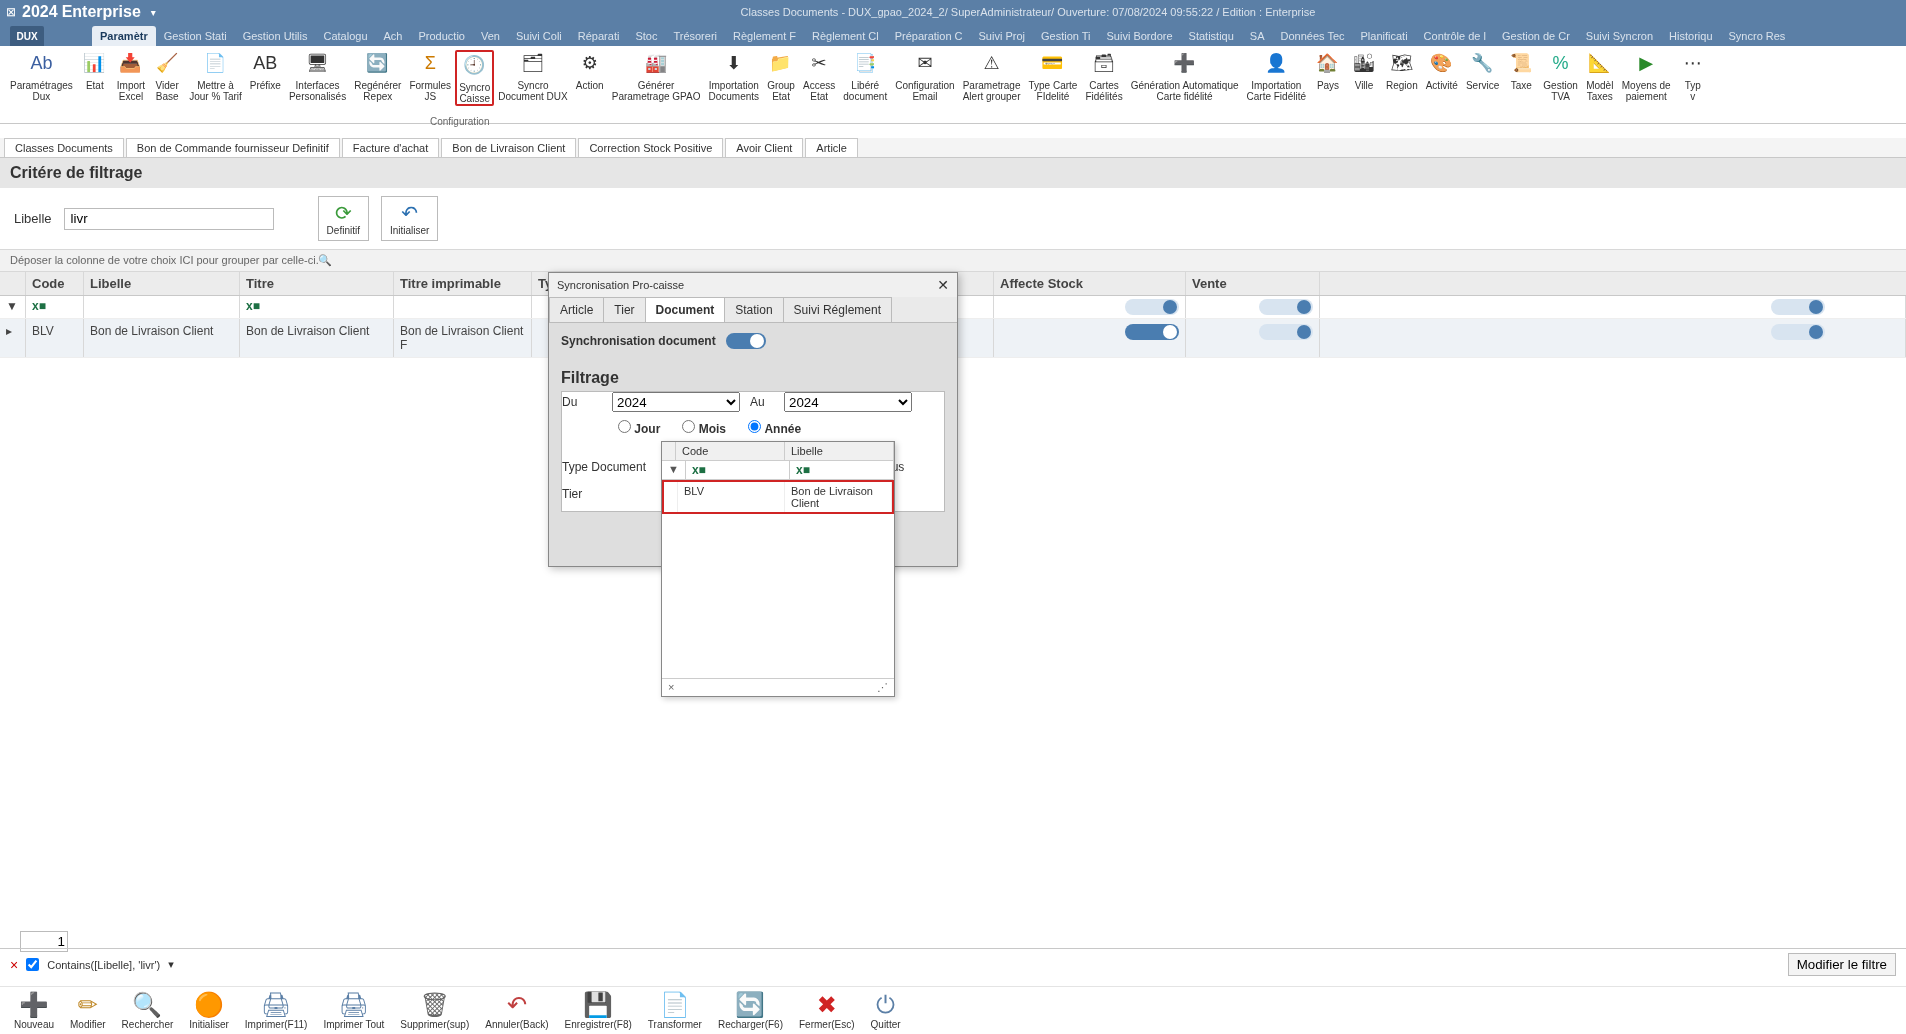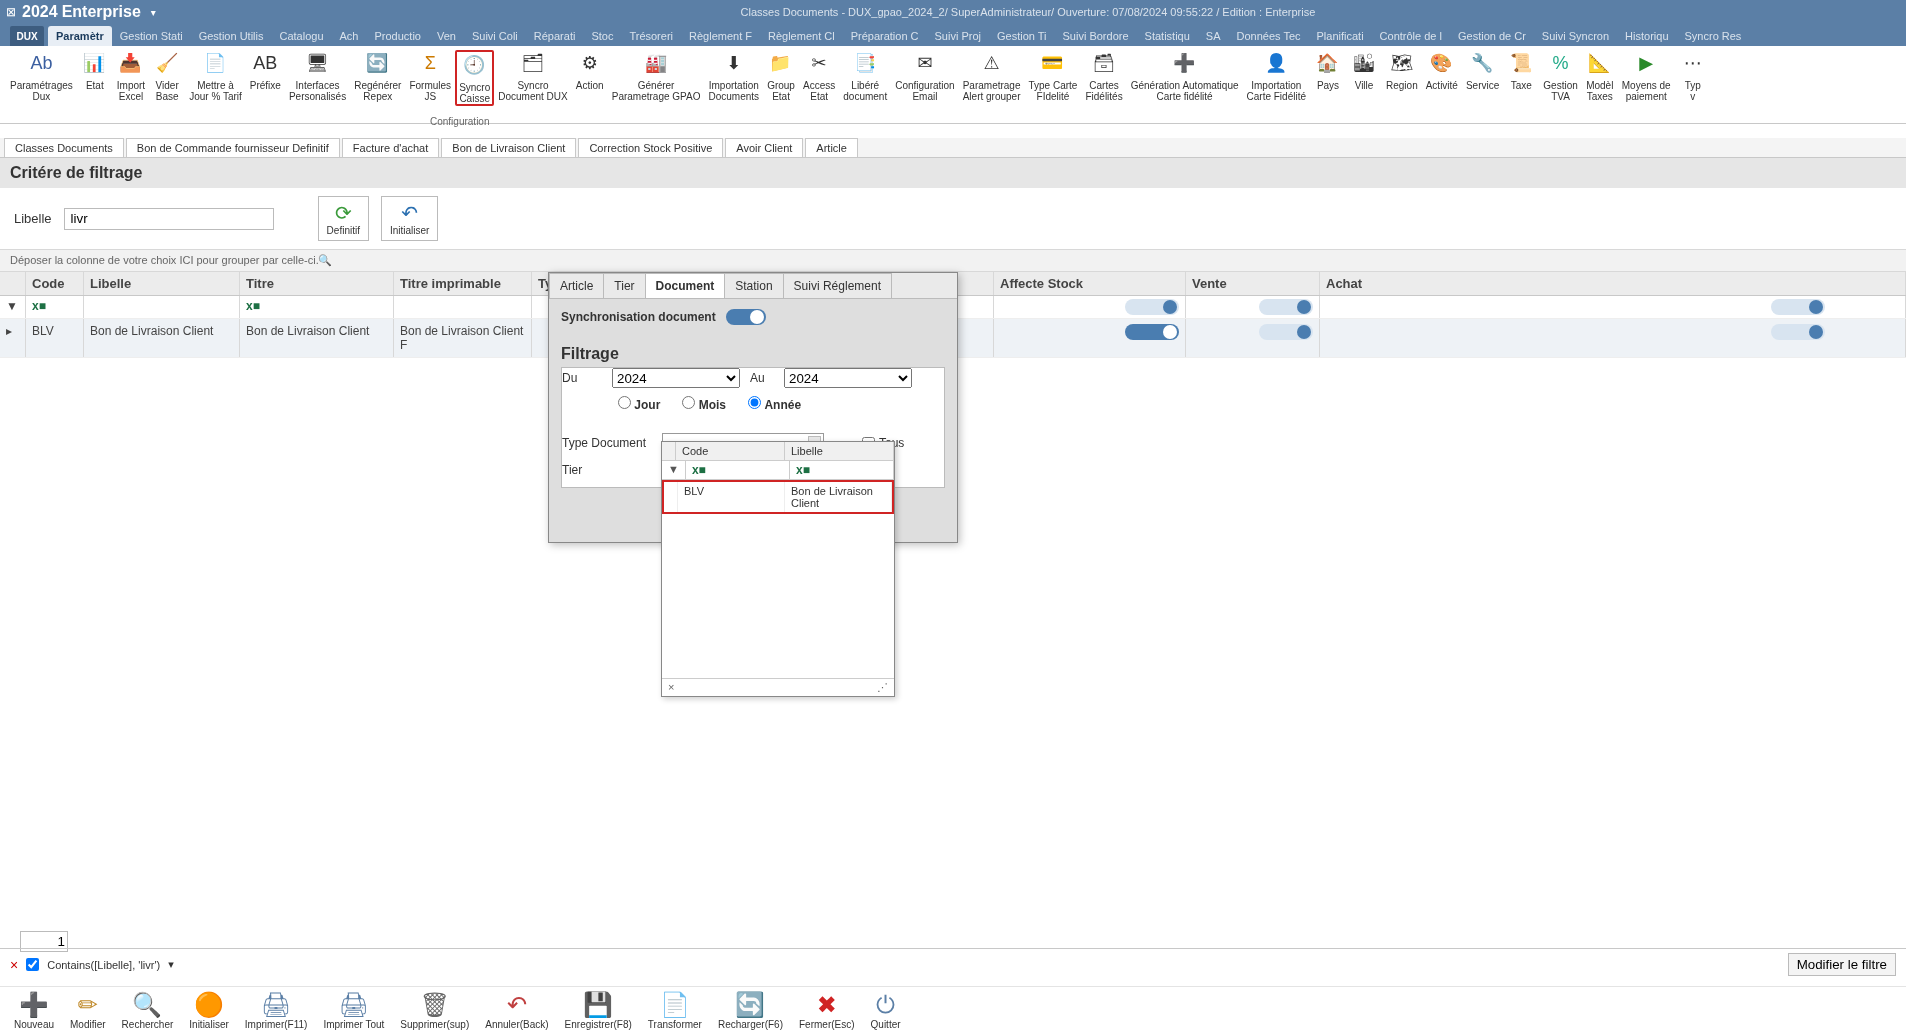--- a/index.html
+++ b/index.html
@@ -116,21 +116,21 @@
 <div class="titlebar">
   <span style="margin-right:6px;">⊠</span>
   <span class="app-title">2024</span>
   <span class="app-edition">Enterprise</span>
   <span class="dropdown-caret">▾</span>
   <span class="title-context">Classes Documents - DUX_gpao_2024_2/ SuperAdministrateur/ Ouverture: 07/08/2024 09:55:22 / Edition : Enterprise</span>
 </div>
 
 <div class="top-menu">
   <div class="logo">DUX</div>
-  <div id="top-menu-items" style="display:flex;">
+  <div id="top-menu-items" style="display:flex;margin-left:44px;">
       <div class="mtab active">Paramètr</div>
       <div class="mtab">Gestion Stati</div>
       <div class="mtab">Gestion Utilis</div>
       <div class="mtab">Catalogu</div>
       <div class="mtab">Ach</div>
       <div class="mtab">Productio</div>
       <div class="mtab">Ven</div>
       <div class="mtab">Suivi Coli</div>
       <div class="mtab">Réparati</div>
       <div class="mtab">Stoc</div>
@@ -347,21 +347,20 @@
   <div class="ghead">
     <div class="gcell col-handle"></div>
     <div class="gcell col-code">Code</div>
     <div class="gcell col-libelle">Libelle</div>
     <div class="gcell col-titre">Titre</div>
     <div class="gcell col-titreimp">Titre imprimable</div>
     <div class="gcell col-typecalc">Type calcul</div>
     <div class="gcell col-affsolde">Affecte solde</div>
     <div class="gcell col-affstock">Affecte Stock</div>
     <div class="gcell col-vente">Vente</div>
-    <div class="gcell col-achat">Achat</div>
   </div>
   <div class="grow filter-row-grid">
     <div class="gcell col-handle funnel">▼</div>
     <div class="gcell col-code"><span class="xl-icon">x■</span></div>
     <div class="gcell col-libelle"></div>
     <div class="gcell col-titre"><span class="xl-icon">x■</span></div>
     <div class="gcell col-titreimp"></div>
     <div class="gcell col-typecalc"></div>
     <div class="gcell col-affsolde"></div>
     <div class="gcell col-affstock" style="text-align:right"><span class="toggle"></span></div>
@@ -443,20 +442,24 @@
       <div class="bicon" style="color: rgb(208, 36, 36);">✖</div>
       <div>Fermer(Esc)</div>
     </div>
     <div class="bbtn">
       <div class="bicon" style="color: rgb(91, 127, 166);">⏻</div>
       <div>Quitter</div>
     </div>
   </div>
 
 <div class="modal">
+  <div class="mhead">
+    <span>Syncronisation Pro-caisse</span>
+    <span class="mclose">✕</span>
+  </div>
   <div class="mtabs" id="modal-tabs">
       <div class="mtabitem">Article</div>
       <div class="mtabitem">Tier</div>
       <div class="mtabitem active">Document</div>
       <div class="mtabitem">Station</div>
       <div class="mtabitem">Suivi Réglement</div>
     </div>
   <div class="mbody">
     <div class="sync-row">
       <span>Synchronisation document</span>

